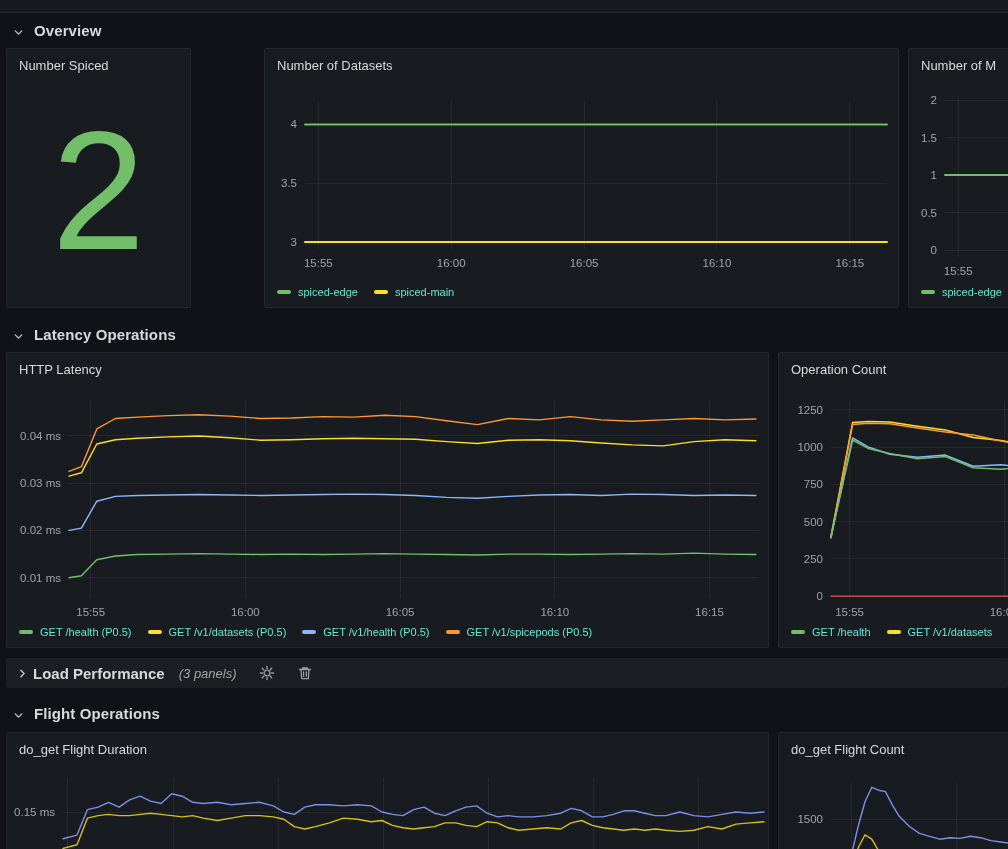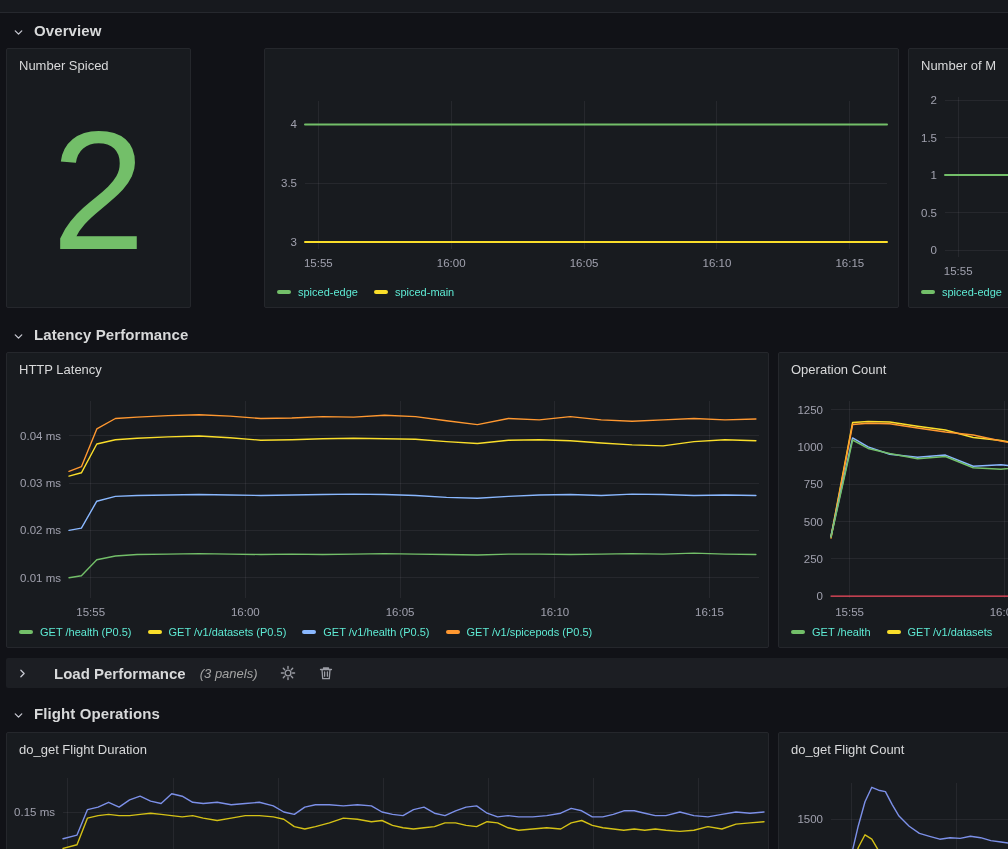--- a/index.html
+++ b/index.html
@@ -6,21 +6,21 @@
   body{
     position:relative;width:1008px;height:849px;overflow:hidden;
     background:#111217;color:#d8d9da;
     font-family:"Liberation Sans","DejaVu Sans",sans-serif;
   }
   .topbar{position:absolute;left:0;top:0;width:1008px;height:13px;background:#17191e;border-bottom:1px solid #26282e;box-sizing:border-box}
   .section-header{position:absolute;display:flex;align-items:flex-end;gap:9px;height:24px;cursor:pointer}
   .section-header .label{font-size:15px;font-weight:700;color:#d8d9da;letter-spacing:.1px}
   .chev{width:13px;height:13px;color:#c7c8d1;flex:none}
   .row-bar{position:absolute;left:6px;width:1002px;height:30px;background:#1c1e23;border-radius:2px;display:flex;align-items:center;padding:0 10px;box-sizing:border-box}
-  .row-bar .label{font-size:15px;font-weight:700;color:#d8d9da;margin-left:25px}
+  .row-bar .label{font-size:15px;font-weight:700;color:#d8d9da;margin-left:4px}
   .panels-count{font-size:13px;font-style:italic;color:#a3a3a3;margin-left:14px}
   .icon-btn{color:#9b9da5;width:16px;height:16px;margin-left:22px;cursor:pointer;flex:none}
   .panel{position:absolute;background:#181b1f;border:1px solid #25272c;border-radius:2px;box-sizing:border-box;overflow:hidden}
   .panel-title{position:absolute;top:0;left:0;right:0;padding:9px 12px 0;font-size:13px;font-weight:500;color:#d8d9da;white-space:nowrap;cursor:pointer;z-index:2}
   svg.chart{position:absolute;left:0;top:0;display:block}
   svg text.tick{font-family:"Liberation Sans","DejaVu Sans",sans-serif;font-size:11.5px;fill:rgba(204,204,220,0.75)}
   .legend{position:absolute;left:12px;bottom:9px;display:flex;gap:16px;align-items:center;white-space:nowrap;z-index:2}
   .legend-item{display:flex;align-items:center;gap:7px;font-size:11px;color:#5eead4;cursor:pointer}
   .swatch{width:14px;height:4px;border-radius:2px;flex:none}
   .big-number{position:absolute;left:0;right:0;top:26px;bottom:0;display:flex;align-items:center;justify-content:center;font-size:168px;font-weight:500;line-height:1}
@@ -36,20 +36,21 @@
     </svg>
   <span class="label">Overview</span>
 </div>
 
 <div class="panel" style="left:6px;top:48px;width:185px;height:260px">
   <div class="panel-title">Number Spiced</div>
   <div class="big-number" id="big-number" style="color: rgb(115, 191, 105);">2</div>
 </div>
 
 <div class="panel" style="left:264px;top:48px;width:635px;height:260px">
+  <div class="panel-title">Number of Datasets</div>
   <svg class="chart" width="635" height="260" viewBox="0 0 635 260">
       <line x1="53.287671232876725" y1="52" x2="53.287671232876725" y2="200" stroke="rgba(204,204,220,0.08)" stroke-width="1" shape-rendering="crispEdges"></line>
       <text x="53.287671232876725" y="218" text-anchor="middle" class="tick">15:55</text>
       <line x1="186.164383561644" y1="52" x2="186.164383561644" y2="200" stroke="rgba(204,204,220,0.08)" stroke-width="1" shape-rendering="crispEdges"></line>
       <text x="186.164383561644" y="218" text-anchor="middle" class="tick">16:00</text>
       <line x1="319.0410958904112" y1="52" x2="319.0410958904112" y2="200" stroke="rgba(204,204,220,0.08)" stroke-width="1" shape-rendering="crispEdges"></line>
       <text x="319.0410958904112" y="218" text-anchor="middle" class="tick">16:05</text>
       <line x1="451.9178082191785" y1="52" x2="451.9178082191785" y2="200" stroke="rgba(204,204,220,0.08)" stroke-width="1" shape-rendering="crispEdges"></line>
       <text x="451.9178082191785" y="218" text-anchor="middle" class="tick">16:10</text>
       <line x1="584.7945205479458" y1="52" x2="584.7945205479458" y2="200" stroke="rgba(204,204,220,0.08)" stroke-width="1" shape-rendering="crispEdges"></line>
@@ -99,21 +100,21 @@
         <span class="swatch" style="background: rgb(115, 191, 105);"></span>
         <span>spiced-edge</span>
       </span>
     </div>
 </div>
 
 <div class="section-header" style="left:12px;top:319px">
   <svg class="chev" viewBox="0 0 16 16">
       <path d="M4 6l4 4 4-4" fill="none" stroke="currentColor" stroke-width="1.6" stroke-linecap="round" stroke-linejoin="round"></path>
     </svg>
-  <span class="label">Latency Performance</span>
+  <span class="label">Latency Operations</span>
 </div>
 
 <div class="panel" style="left:6px;top:352px;width:763px;height:296px">
   <div class="panel-title">HTTP Latency</div>
   <svg class="chart" width="763" height="296" viewBox="0 0 763 296">
       <line x1="83.65919282511345" y1="48" x2="83.65919282511345" y2="245" stroke="rgba(204,204,220,0.08)" stroke-width="1" shape-rendering="crispEdges"></line>
       <text x="83.65919282511345" y="263" text-anchor="middle" class="tick">15:55</text>
       <line x1="238.36771300448515" y1="48" x2="238.36771300448515" y2="245" stroke="rgba(204,204,220,0.08)" stroke-width="1" shape-rendering="crispEdges"></line>
       <text x="238.36771300448515" y="263" text-anchor="middle" class="tick">16:00</text>
       <line x1="393.07623318385686" y1="48" x2="393.07623318385686" y2="245" stroke="rgba(204,204,220,0.08)" stroke-width="1" shape-rendering="crispEdges"></line>

